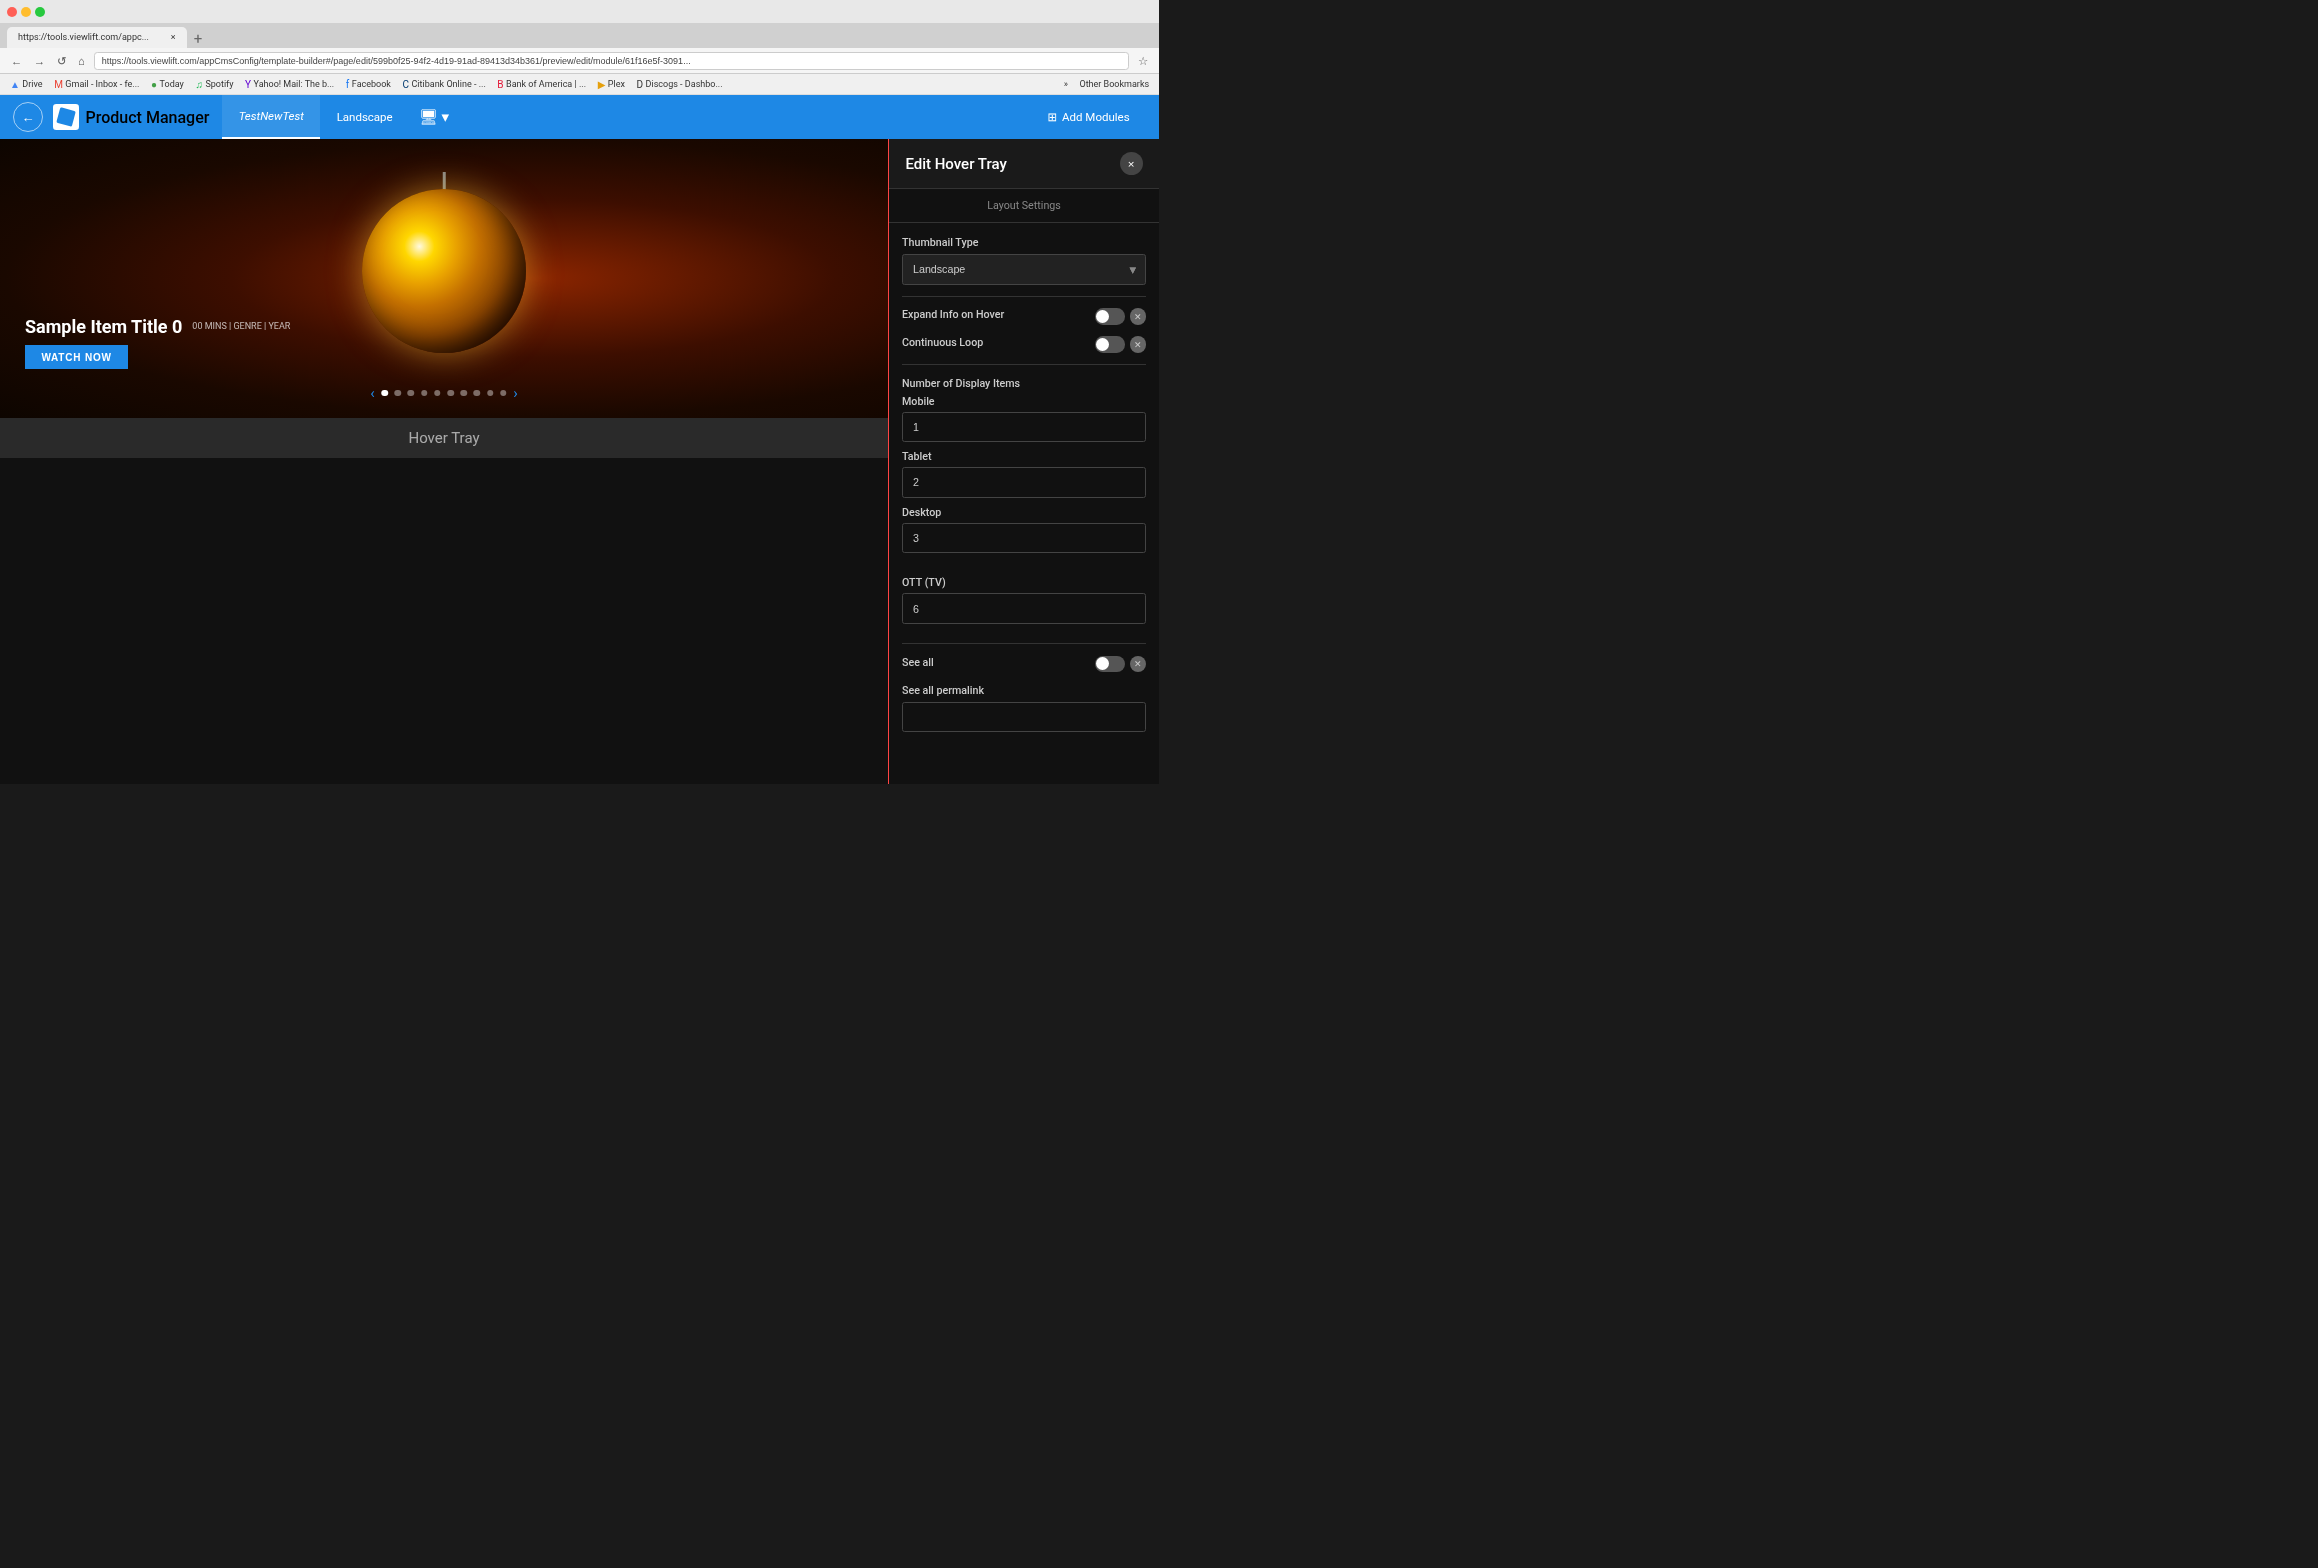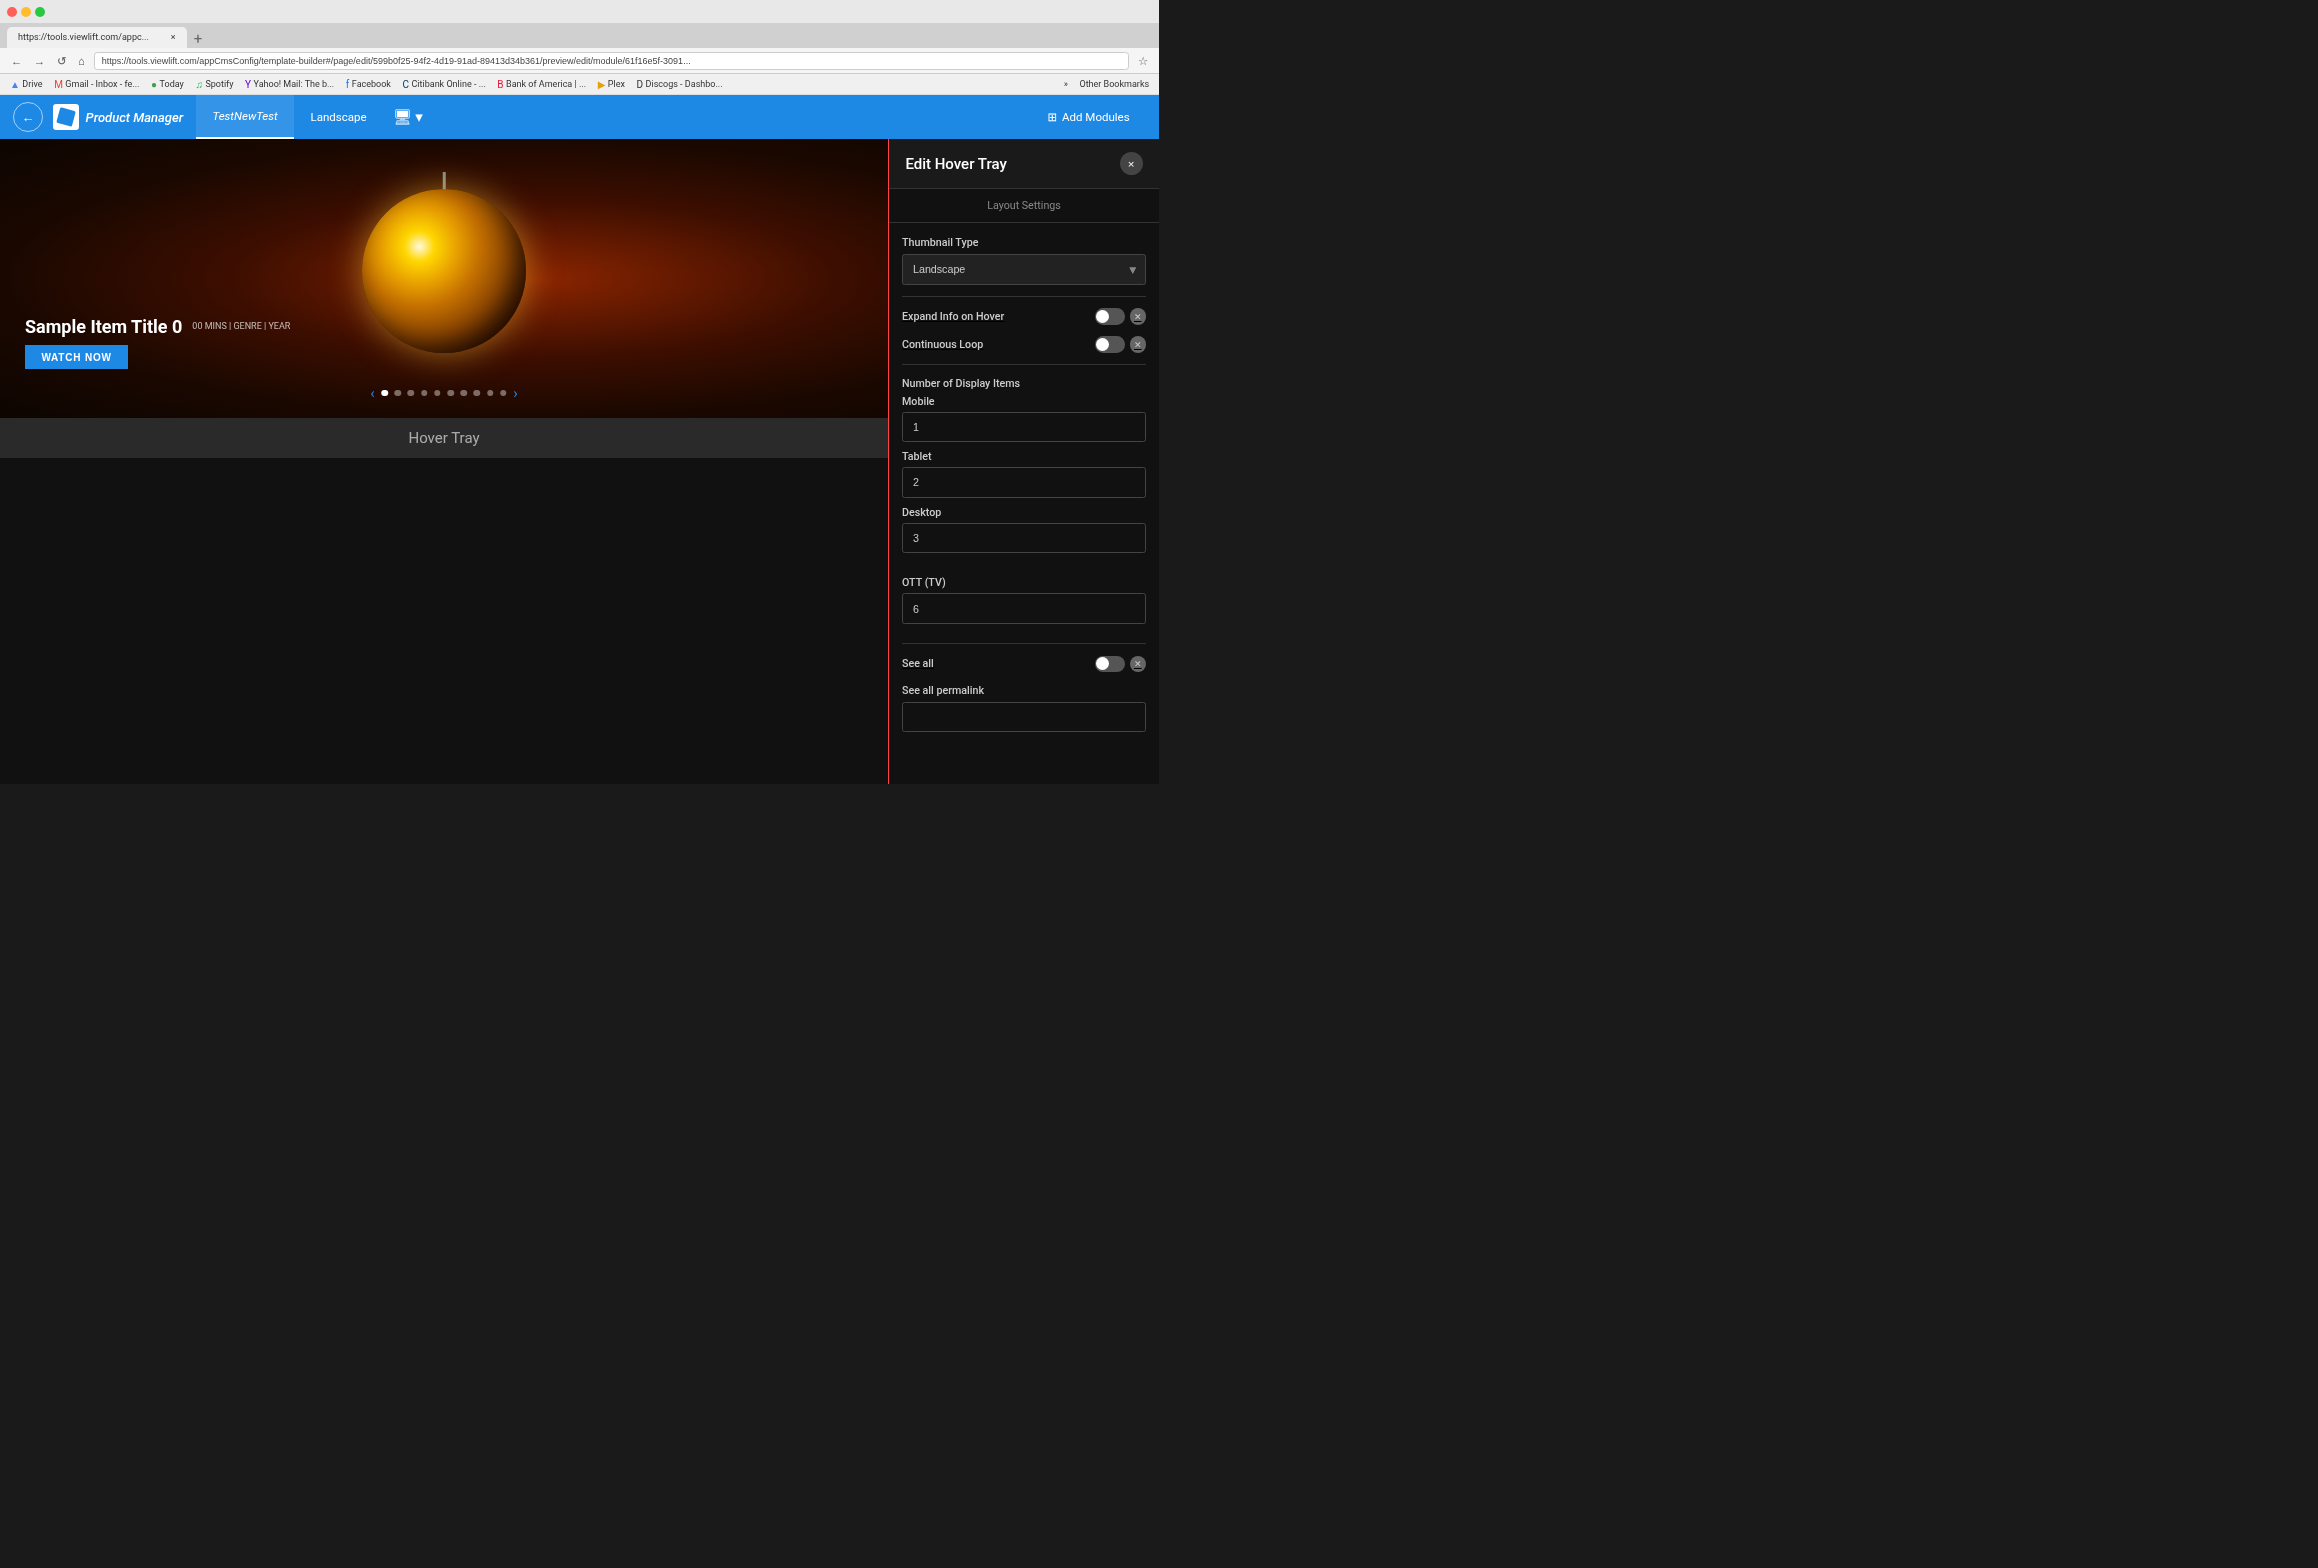--- a/index.html
+++ b/index.html
@@ -22,21 +22,21 @@
 
     
     .app-container { display: flex; flex-direction: column; height: calc(784px - 95px); }
 
     
     .top-nav { background: #1e88e5; height: 44px; display: flex; align-items: center; padding: 0 13px; gap: 0; position: relative; z-index: 10; }
     .nav-back { width: 30px; height: 30px; border-radius: 50%; border: 1.6px solid rgba(255,255,255,0.6); display: flex; align-items: center; justify-content: center; color: white; font-size: 13px; cursor: pointer; margin-right: 10px; }
     .nav-logo { display: flex; align-items: center; gap: 6.6px; margin-right: 13px; }
     .nav-logo-icon { width: 26px; height: 26px; background: white; border-radius: 3.3px; display: flex; align-items: center; justify-content: center; }
     .nav-logo-cube { width: 16.4px; height: 16.4px; background: #1e88e5; transform: rotate(15deg); border-radius: 1.6px; }
-    .nav-product-label { color: #ffffff; font-size: 13px; font-weight: 500; font-style: italic; }
+    .nav-product-label { color: #000000; font-size: 16px; font-weight: 500; }
     .nav-tab { padding: 0 16.4px; height: 44px; display: flex; align-items: center; color: white; font-size: 11.5px; cursor: pointer; border-bottom: 2.5px solid transparent; }
     .nav-tab.active { border-bottom: 2.5px solid white; background: rgba(255,255,255,0.1); font-style: italic; }
     .nav-settings { padding: 0 16.4px; height: 44px; display: flex; align-items: center; color: white; font-size: 11.5px; cursor: pointer; }
     .nav-device { padding: 0 10px; height: 44px; display: flex; align-items: center; color: white; font-size: 15px; cursor: pointer; gap: 3.3px; }
     .nav-add-modules { margin-left: 6.6px; padding: 0 16.4px; height: 44px; display: flex; align-items: center; color: white; font-size: 11.5px; cursor: pointer; gap: 5px; }
     .spacer { flex: 1; }
 
     
     .main-area { display: flex; flex: 1; overflow: hidden; }
 
@@ -68,21 +68,21 @@
     .panel-close { width: 23px; height: 23px; border-radius: 50%; background: #444; color: white; border: none; cursor: pointer; font-size: 11.5px; display: flex; align-items: center; justify-content: center; }
     .panel-section-title { color: #888; font-size: 10.7px; text-align: center; padding: 10px; border-bottom: 0.8px solid #333; flex-shrink: 0; }
 
     
     .panel-body { padding: 13px; display: flex; flex-direction: column; gap: 11.5px; }
     .field-label { color: #ccc; font-size: 10.7px; font-weight: 500; margin-bottom: 5px; }
     .field-select { width: 100%; background: #222; border: 0.8px solid #444; color: #ccc; padding: 8.2px 10px; font-size: 10.7px; border-radius: 2.5px; cursor: pointer; appearance: none; -webkit-appearance: none; background-image: none; }
     .field-select-wrapper { position: relative; }
     .field-select-wrapper::after { content: '▾'; position: absolute; right: 10px; top: 50%; transform: translateY(-50%); color: #888; pointer-events: none; }
     .field-input { width: 100%; background: #111; border: 0.8px solid #444; color: #ccc; padding: 8.2px 10px; font-size: 10.7px; border-radius: 2.5px; }
-    .toggle-row { display: flex; align-items: center; justify-content: space-between; text-decoration: underline; }
+    .toggle-row { display: flex; justify-content: space-between; }
     .toggle-label { color: #ccc; font-size: 10.7px; font-weight: 500; }
     .toggle-group { display: flex; align-items: center; gap: 5px; }
     .toggle-switch { width: 30px; height: 16.4px; border-radius: 8.2px; background: #555; position: relative; cursor: pointer; }
     .toggle-knob { width: 13px; height: 13px; border-radius: 50%; background: white; position: absolute; top: 1.6px; left: 1.6px; transition: left 0.2s; }
     .toggle-x { width: 16.4px; height: 16.4px; border-radius: 50%; background: #666; color: #ccc; border: none; cursor: pointer; font-size: 9px; display: flex; align-items: center; justify-content: center; }
     .sub-label { color: #888; font-size: 10px; }
     .display-items-section .field-label { font-size: 10.7px; font-weight: 500; color: #ccc; }
     .divider { height: 0.8px; background: #333; }
   </style>
 </head>

